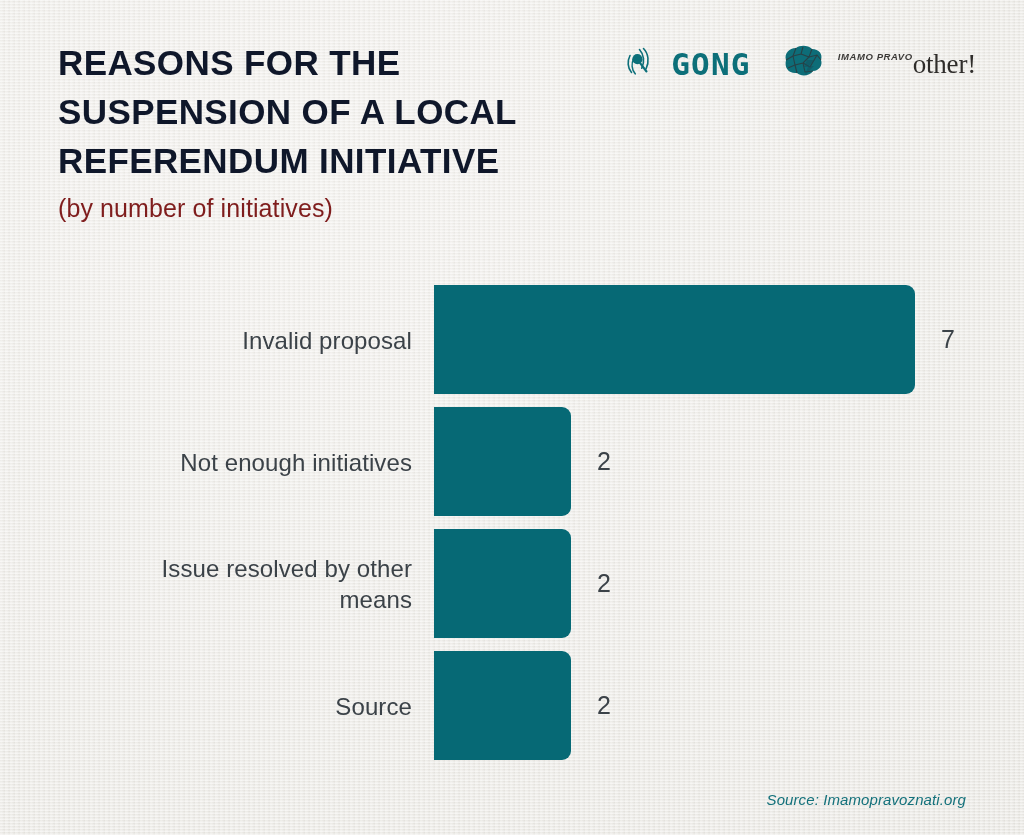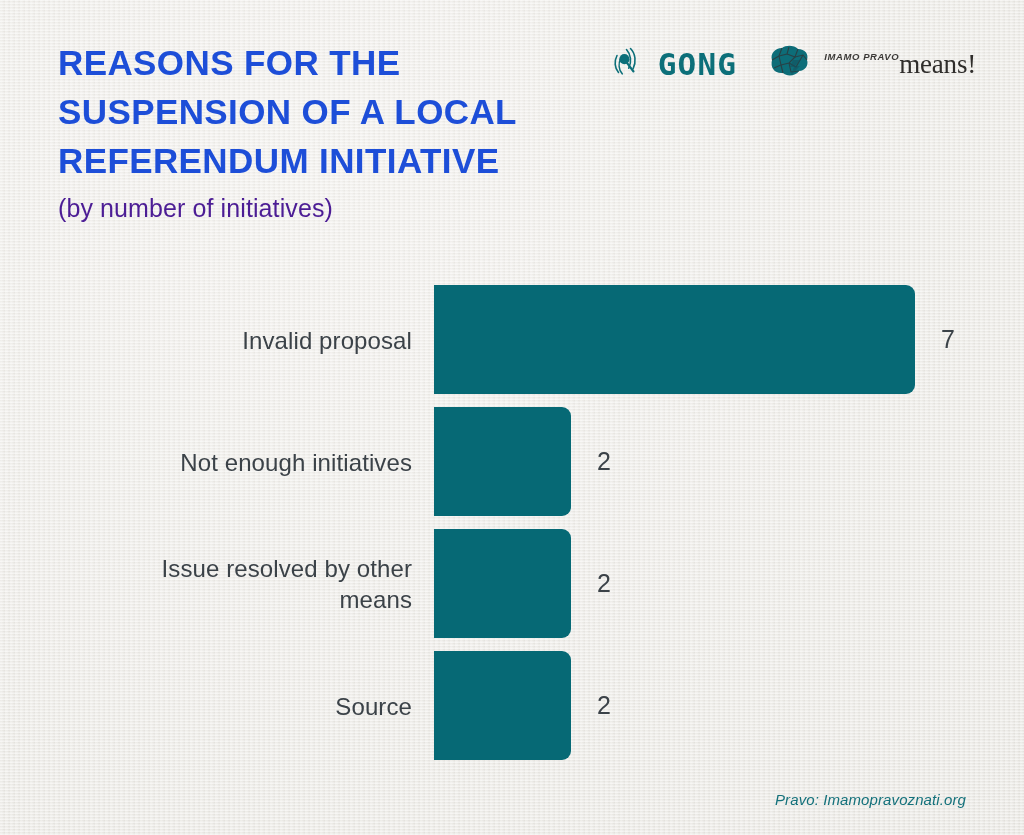--- a/index.html
+++ b/index.html
@@ -33,31 +33,31 @@
   }
 
   
   #header-block {
     position: absolute;
     left: 58px;
     top: 38px;
     width: 620px;
   }
   #chart-title {
-    color: #1d4ed8;
+    color: #0f172a;
     font-size: 35px;
     font-weight: bold;
     letter-spacing: 0.4px;
     line-height: 49px;
     margin: 0;
     text-transform: uppercase;
     white-space: pre-line;
   }
   #chart-subtitle {
-    color: #4c1d95;
+    color: #7f1d1d;
     font-size: 25px;
     font-weight: normal;
     line-height: 34px;
     margin: 6px 0 0 0;
     letter-spacing: 0.1px;
   }
 
   
   #logo-bar {
     position: absolute;
@@ -208,21 +208,21 @@
               <path d="M24 20 L31 24 L38 12"></path>
               <path d="M16 22 L18 30"></path>
               <path d="M24 20 L26 29 L34 28"></path>
             </g>
             <path d="M28 17 L36 17 L30 23 L35 23 L26 32 L29 24 L25 24 Z" fill="#14505c" opacity="0.55"></path>
           </g>
         </svg>
       </span>
       <span id="znati-text-block">
         <span id="znati-tagline">Imamo Pravo</span>
-        <span id="znati-wordmark">means!</span>
+        <span id="znati-wordmark">other!</span>
       </span>
     </div>
 
   </div>
 
   <div id="plot-area">
 
     <div class="bar-row">
       <div class="bar-category-label">Invalid proposal</div>
       <div class="bar-track">
@@ -251,15 +251,15 @@
     <div class="bar-row">
       <div class="bar-category-label">Source</div>
       <div class="bar-track">
         <div class="bar-rect" style="width:137px"></div>
         <div class="bar-value-label">2</div>
       </div>
     </div>
 
   </div>
 
-  <div id="source-note">Pravo: Imamopravoznati.org</div>
+  <div id="source-note">Source: Imamopravoznati.org</div>
 
 </div>
 
 </body></html>

